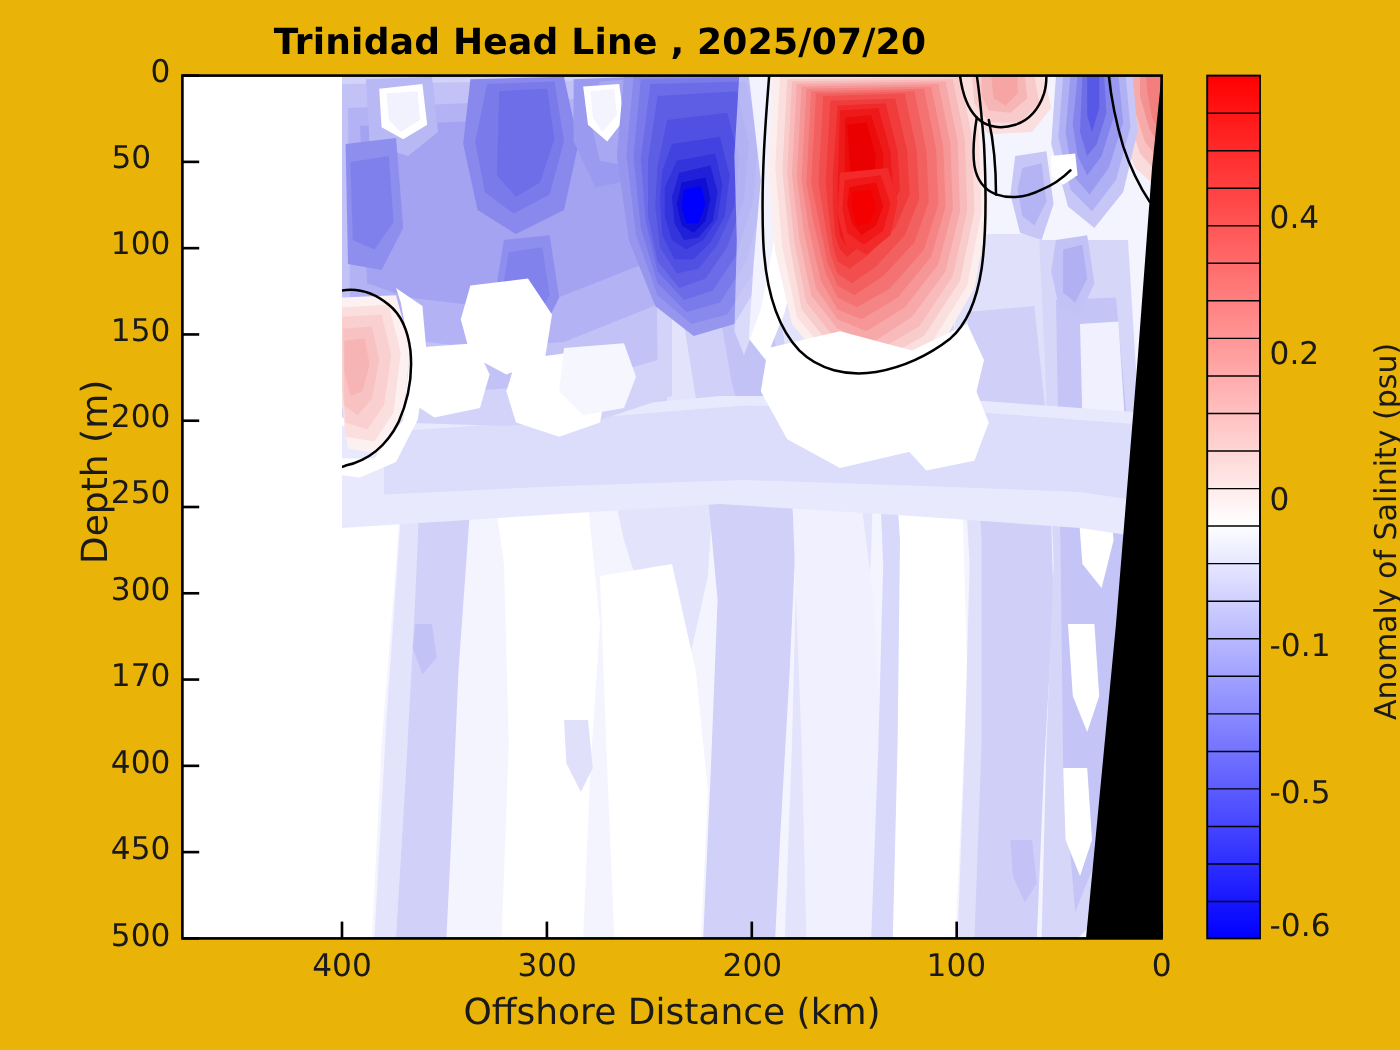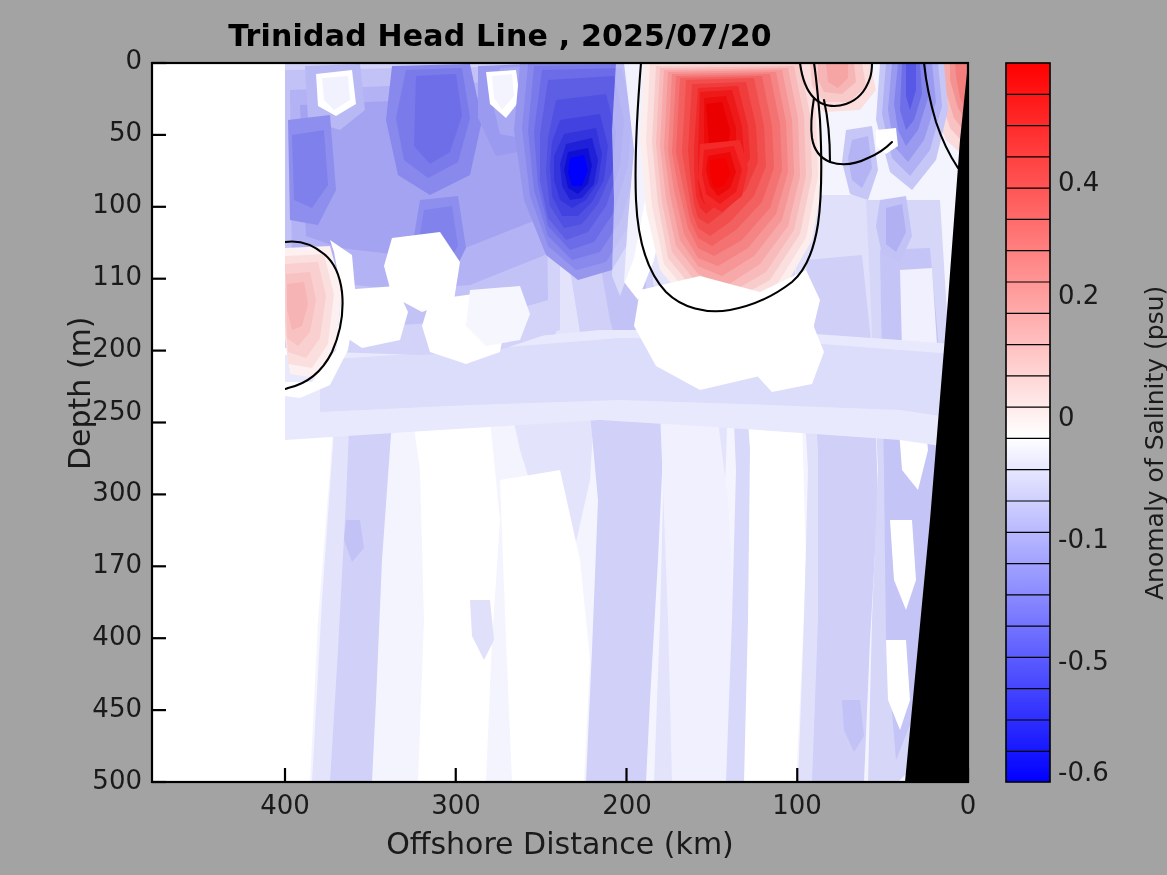--- a/index.html
+++ b/index.html
@@ -1,18 +1,18 @@
 <!DOCTYPE html>
 <html><head>
 <meta charset="utf-8">
 <style>
   html,body{margin:0;padding:0;background:#ffffff;}
   body{width:1167px;height:875px;overflow:hidden;
        font-family:"DejaVu Sans","Liberation Sans",sans-serif;}
-  #fig{position:relative;width:1167px;height:875px;background:#a3a3a3;}
+  #fig{position:relative;width:1167px;height:875px;background:#eab308;}
   .ttl{position:absolute;left:0;top:18px;width:1000px;text-align:center;
        font-size:30px;font-weight:bold;color:#000;letter-spacing:.2px;
        font-family:"DejaVu Sans","Liberation Sans",sans-serif;}
   .ylab{position:absolute;font-size:28px;color:#1a1a1a;
         transform:rotate(-90deg);transform-origin:0 0;white-space:nowrap;}
   .xlab{position:absolute;font-size:28px;color:#1a1a1a;white-space:nowrap;}
   .cblab{position:absolute;font-size:25px;color:#1a1a1a;
          transform:rotate(-90deg);transform-origin:0 0;white-space:nowrap;}
   .tk{position:absolute;font-size:26px;color:#1a1a1a;white-space:nowrap;}
   .tky{text-align:right;}
@@ -267,23 +267,23 @@
     </g>
   </svg>
 
   <div class="ylab" style="left:62px;top:470px;font-size:30px;">Depth (m)</div>
 
   <div class="xlab" style="left:0;top:826px;width:1120px;text-align:center;font-size:30px;">Offshore Distance (km)</div>
 
   <div class="cblab" style="left:1140px;top:600px;">Anomaly of Salinity (psu)</div>
 
   <div class="tk tky" style="left:60px;top:45px;width:82px;">0</div>
-  <div class="tk tky" style="left:60px;top:117px;width:82px;">50</div>
+  <div class="tk tky" style="left:44px;top:117px;width:82px;">50</div>
   <div class="tk tky" style="left:60px;top:189px;width:82px;">100</div>
-  <div class="tk tky" style="left:60px;top:261px;width:82px;">110</div>
+  <div class="tk tky" style="left:60px;top:261px;width:82px;">150</div>
   <div class="tk tky" style="left:60px;top:333px;width:82px;">200</div>
   <div class="tk tky" style="left:60px;top:396px;width:82px;">250</div>
   <div class="tk tky" style="left:60px;top:477px;width:82px;">300</div>
   <div class="tk tky" style="left:60px;top:549px;width:82px;">170</div>
   <div class="tk tky" style="left:60px;top:621px;width:82px;">400</div>
   <div class="tk tky" style="left:60px;top:693px;width:82px;">450</div>
   <div class="tk tky" style="left:60px;top:765px;width:82px;">500</div>
 
   <div class="tk" style="left:245px;top:790px;width:80px;text-align:center;">400</div>
   <div class="tk" style="left:416px;top:790px;width:80px;text-align:center;">300</div>

